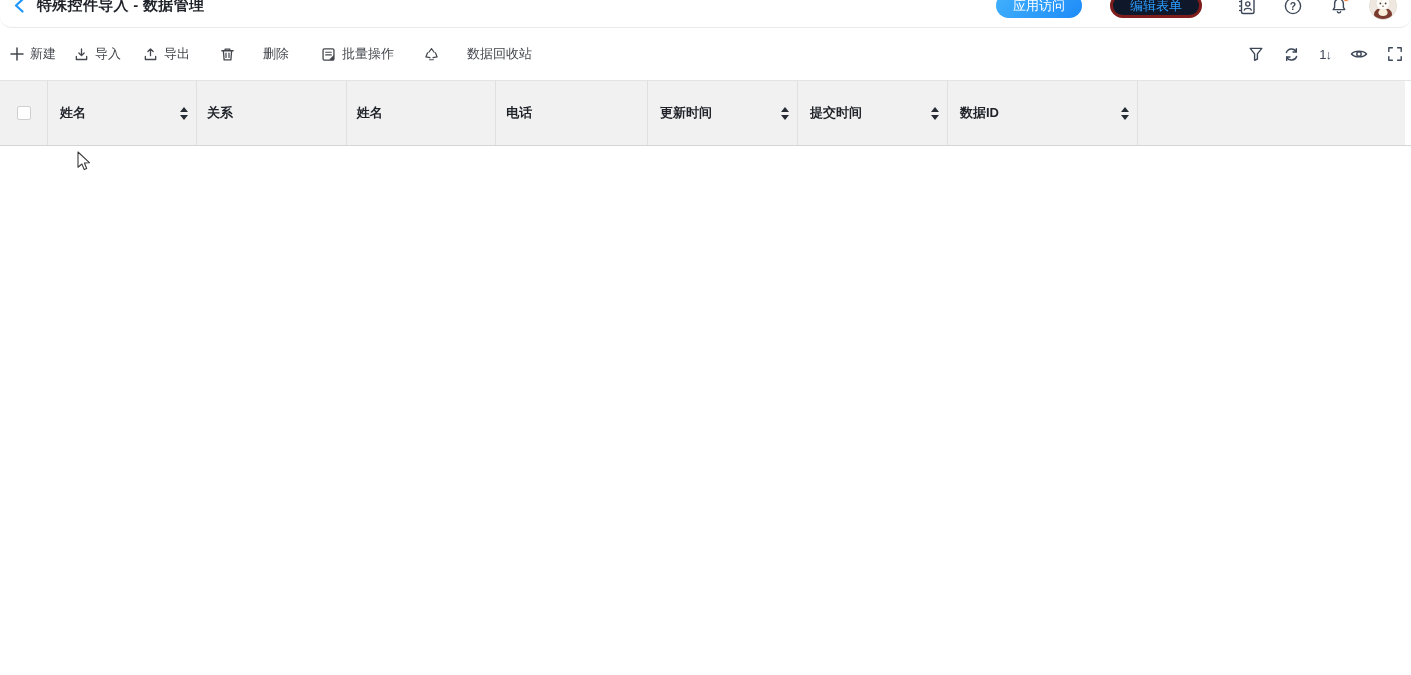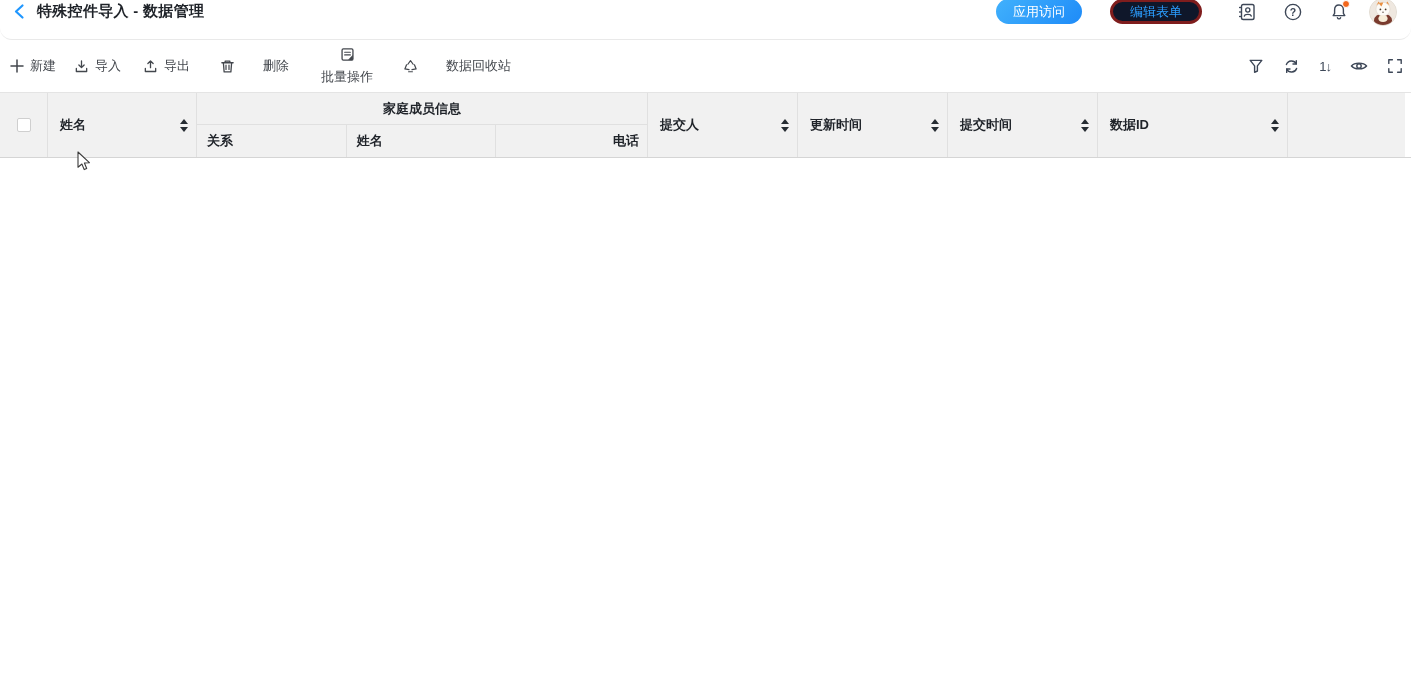--- a/index.html
+++ b/index.html
@@ -6,21 +6,21 @@
   html,body { margin:0; padding:0; }
   body {
     width:1411px; height:675px; overflow:hidden; background:#fff;
     font-family:"Liberation Sans","DejaVu Sans",sans-serif;
     color:#1f2329; -webkit-font-smoothing:antialiased;
   }
   .app { position:relative; width:1411px; height:675px; }
 
   
   .topbar {
-    height:40px; display:flex; align-items:center;
+    height:28px; display:flex; align-items:center;
     padding:0 14px 16px 12px; border-bottom:1px solid #e9e9e9; background:#fff;border-radius:12px;
   }
   .back-btn { display:flex; align-items:center; cursor:pointer; margin-right:10px; }
   .page-title { font-size:15px; font-weight:700; color:#1f2329; letter-spacing:0.3px; }
   .topbar-right { margin-left:auto; display:flex; align-items:center; }
   .pill-btn {
     height:25px; padding:0 17px; border-radius:13px; font-size:13px;
     display:flex; align-items:center; cursor:pointer; border:none; white-space:nowrap;
   }
   .pill-primary {
@@ -46,21 +46,21 @@
   
   .toolbar { height:52px; display:flex; align-items:center; padding:0 8px 0 10px; background:#fff; }
   .tb-action {
     display:flex; align-items:center; gap:6px; font-size:13px; color:#43474d;
     cursor:pointer; white-space:nowrap;
   }
   .tb-action svg { flex:none; }
   .tb-action.a-import  { margin-left:18px; }
   .tb-action.a-export  { margin-left:22px; }
   .tb-action.a-delete  { margin-left:30px;gap:28px; }
-  .tb-action.a-batch   { margin-left:32px;flex-direction:column; }
+  .tb-action.a-batch   { margin-left:32px; }
   .tb-action.a-recycle { margin-left:30px;gap:28px; }
   .toolbar-right { margin-left:auto; display:flex; align-items:center; }
   .tb-tool { margin-left:19px; display:flex; align-items:center; cursor:pointer; }
   .sort-glyph { font-size:13px; color:#3d4757; font-weight:500; letter-spacing:-1px; }
 
   
   .thead {
     display:flex; height:66px; border-top:1px solid #e4e4e4; border-bottom:1px solid #d5d5d5;
     background:#fff;
   }
@@ -87,25 +87,25 @@
   .tri-up   { width:0; height:0; border-left:4px solid transparent; border-right:4px solid transparent; border-bottom:5px solid #262c33; }
   .tri-down { width:0; height:0; border-left:4px solid transparent; border-right:4px solid transparent; border-top:5px solid #262c33; }
 
   .col-group { width:451px; display:flex; flex-direction:column; background:#f1f1f1; border-right:1px solid #e0e0e0; }
   .group-title {
     height:32px; border-bottom:1px solid #e0e0e0; display:flex;
     align-items:center; justify-content:center;
   }
   .group-cols { display:flex; flex:1; }
   .sub-cell {
-    display:flex; align-items:center; padding:0 8px 0 10px; border-right:1px solid #e0e0e0;
+    display:flex; align-items:center; padding:0 23px 0 10px; border-right:1px solid #e0e0e0;
   }
   .sub-rel  { width:150px; }
   .sub-name { width:150px; }
-  .sub-tel  { width:151px; border-right:none;justify-content:flex-end; }
+  .sub-tel  { width:151px; border-right:none; }
 
   
   .table-body { height:519px; background:#fff; }
   .cursor { position:absolute; left:77px; top:151px; pointer-events:none; }
 
   .icon-svg { display:block; }
 </style>
 </head>
 <body>
 
@@ -258,43 +258,33 @@
 
     <div class="th-cell col-name">
       <span class="th-label">姓名</span>
       <span class="sort">
           <span class="tri-up"></span>
           <span class="tri-down"></span>
         </span>
     </div>
 
     <div class="col-group">
-      <div class="group-title">
-        <span class="th-label">家庭成员信息</span>
-      </div>
       <div class="group-cols">
         <div class="sub-cell sub-rel">
           <span class="th-label">关系</span>
         </div>
         <div class="sub-cell sub-name">
           <span class="th-label">姓名</span>
         </div>
         <div class="sub-cell sub-tel">
           <span class="th-label">电话</span>
         </div>
       </div>
     </div>
 
-    <div class="th-cell col-submitter">
-      <span class="th-label">提交人</span>
-      <span class="sort">
-          <span class="tri-up"></span>
-          <span class="tri-down"></span>
-        </span>
-    </div>
 
     <div class="th-cell col-update-time">
       <span class="th-label">更新时间</span>
       <span class="sort">
           <span class="tri-up"></span>
           <span class="tri-down"></span>
         </span>
     </div>
 
     <div class="th-cell col-submit-time">

